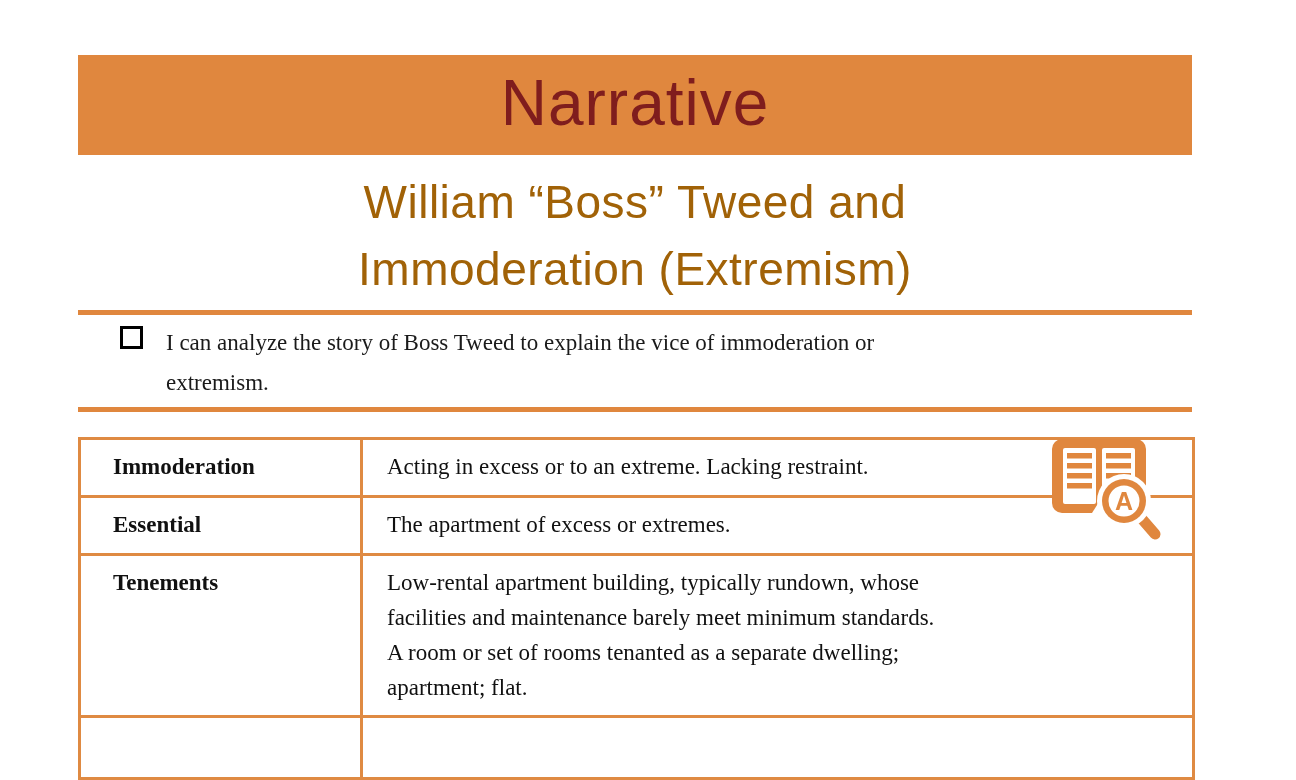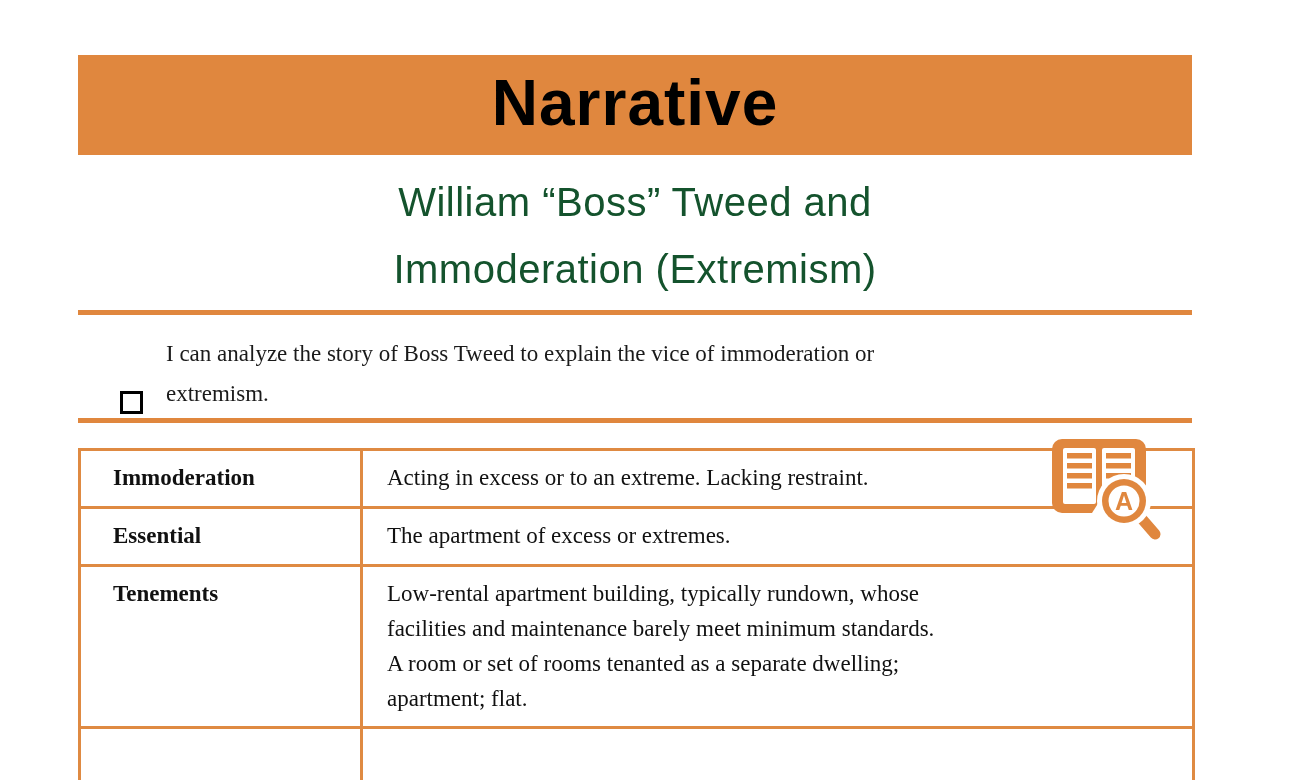--- a/index.html
+++ b/index.html
@@ -22,52 +22,51 @@
   .banner {
     margin-top: 55px;
     height: 100px;
     background: #e0873e;
     display: flex;
     align-items: center;
     justify-content: center;
   }
   .banner-title {
     margin: 0;
-    color: #000000;
+    color: #7f1d1d;
     font-family: "Liberation Sans", sans-serif;
-    font-weight: 700;
+    font-weight: 400;
     font-size: 64px;
     line-height: 1;
     letter-spacing: 1px;
     padding-bottom: 4px;
   }
   
   .doc-title {
     margin: 14px 0 0 0;
     text-align: center;
     font-family: "Liberation Sans", sans-serif;
     font-weight: 400;
-    font-size: 40px;
+    font-size: 46px;
     line-height: 67px;
-    color: #14532d;
+    color: #a16207;
     white-space: pre-line;
     letter-spacing: 0.5px;
   }
   .rule {
     height: 5px;
     background: #e0873e;
   }
   .rule-1 { margin-top: 7px; }
   .rule-2 { margin-top: 4px; }
   
   .objective {
     display: flex;
-    margin-top: 19px;
+    margin-top: 8px;
     height: 80px;
-    align-items: flex-end;
   }
   .checkbox {
     flex: none;
     width: 17px;
     height: 17px;
     border: 3px solid #000000;
     margin-left: 42px;
     margin-top: 3px;
     background: #ffffff;
     cursor: pointer;

